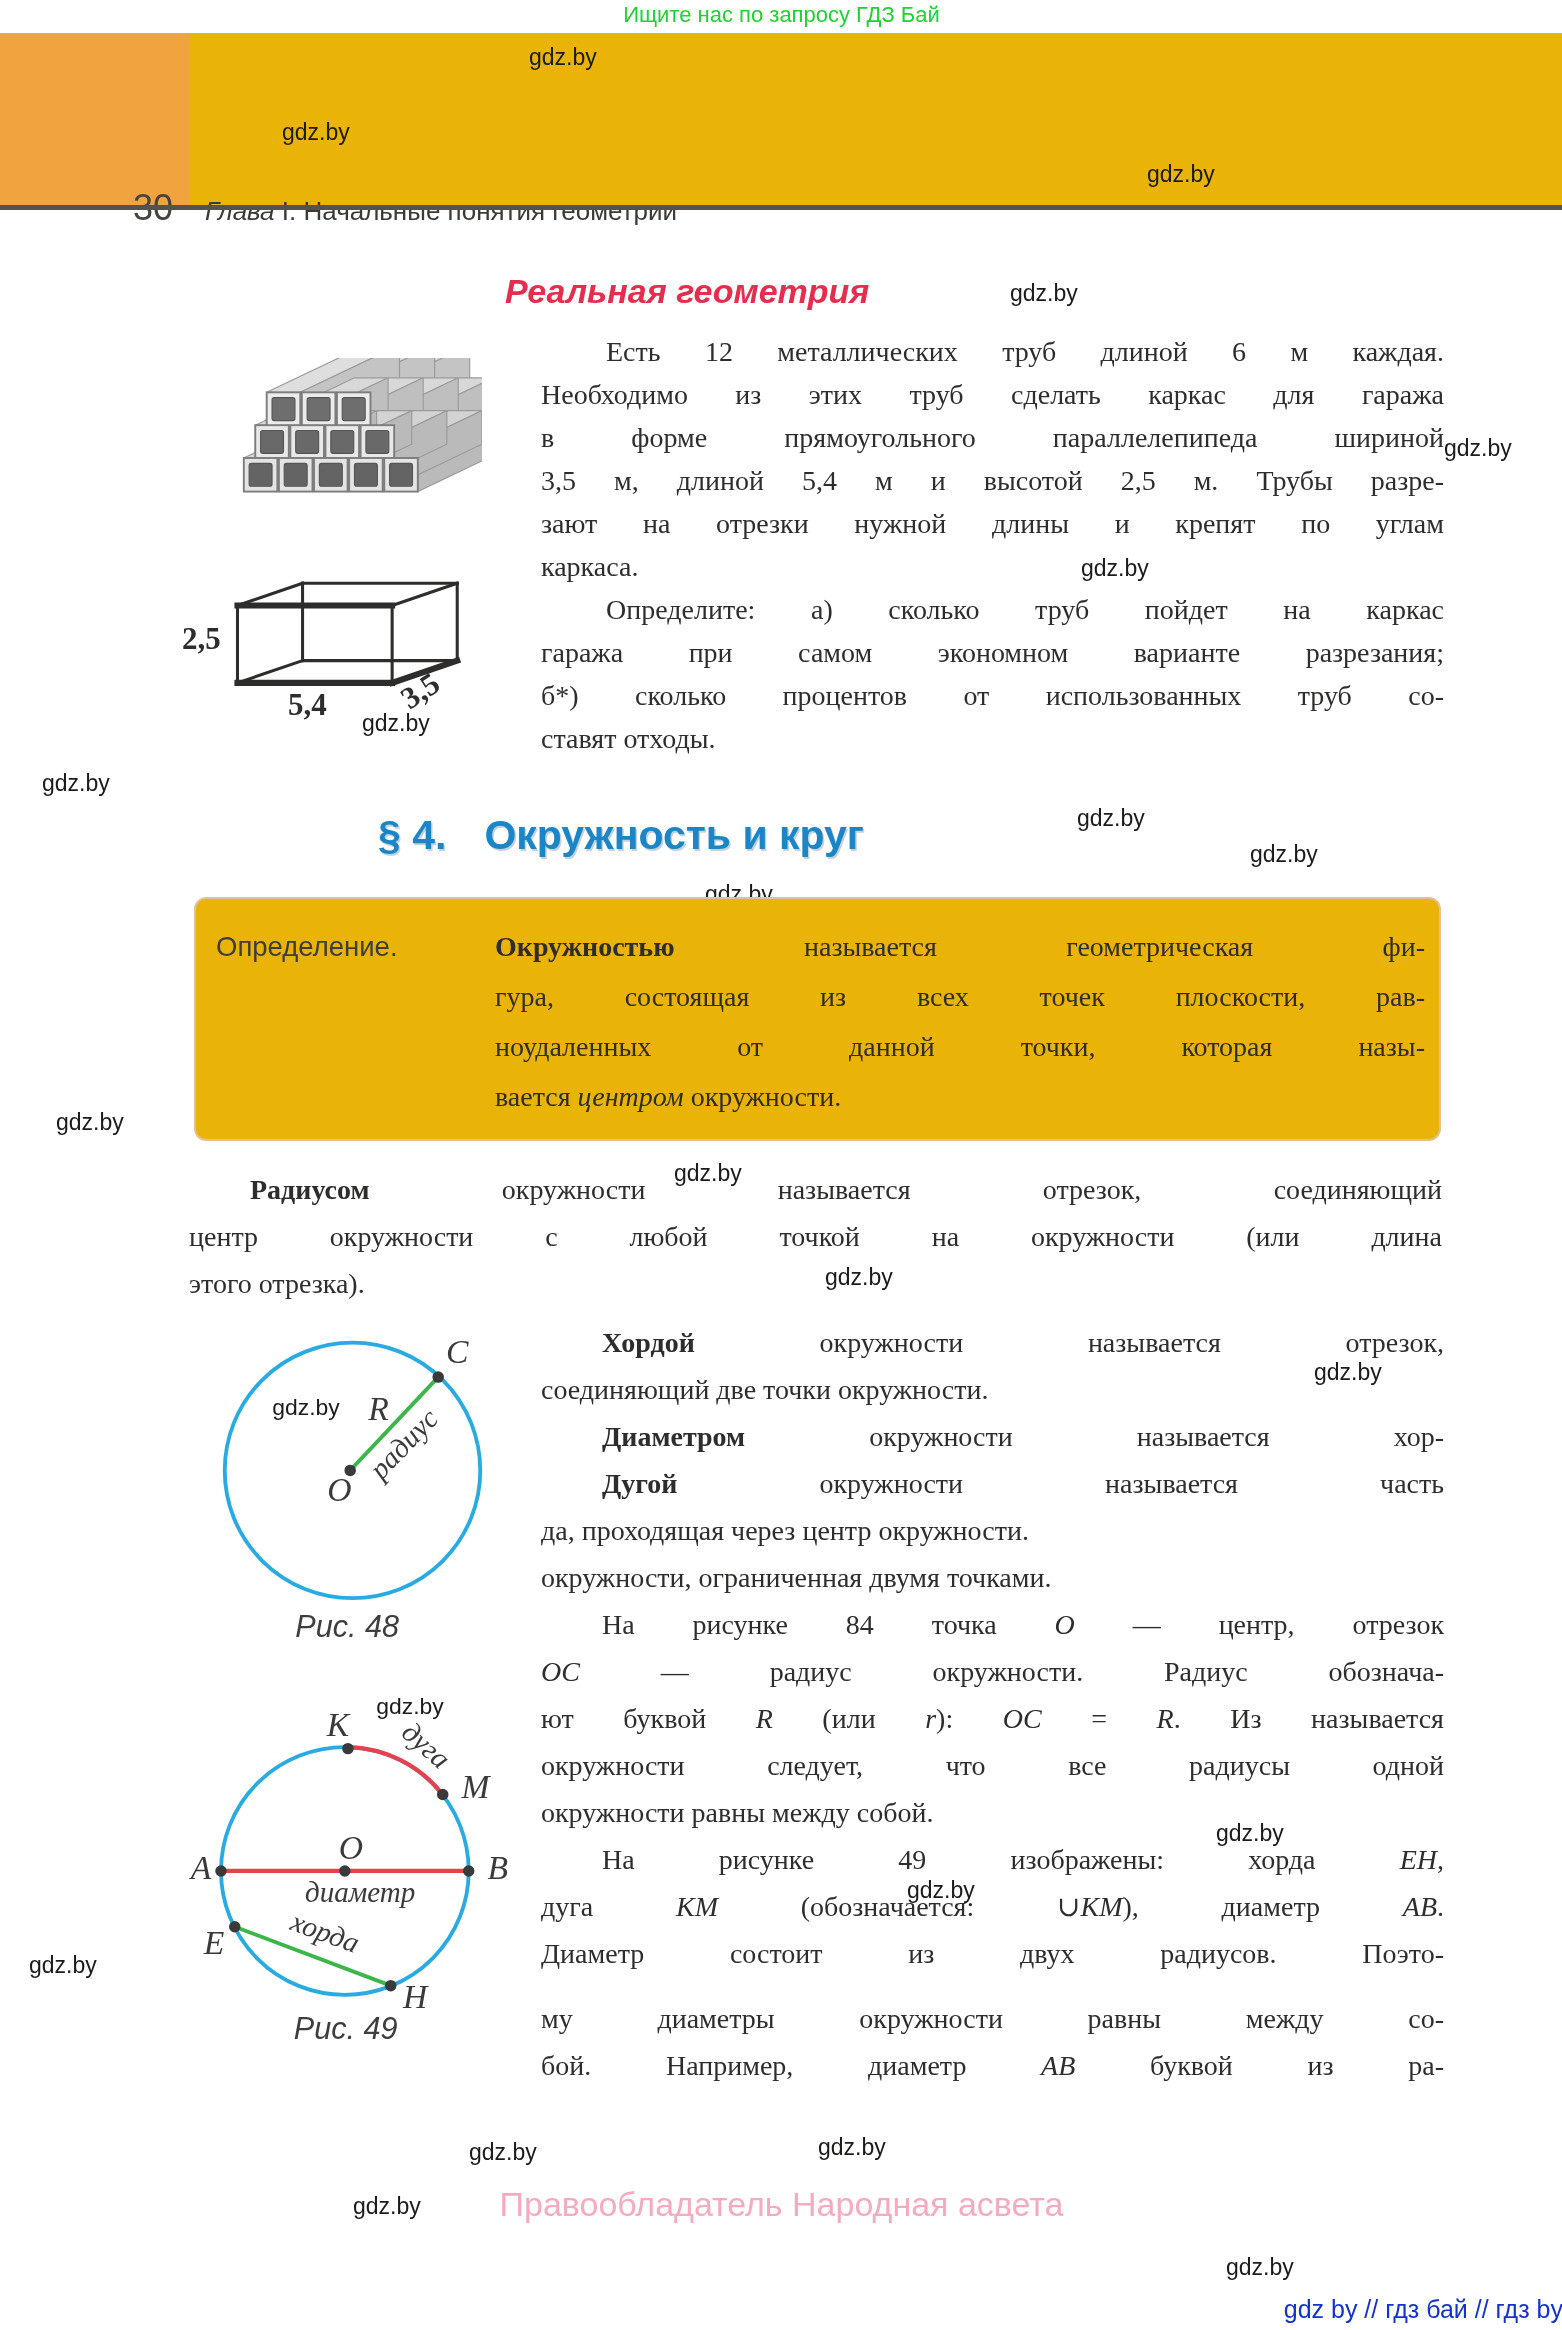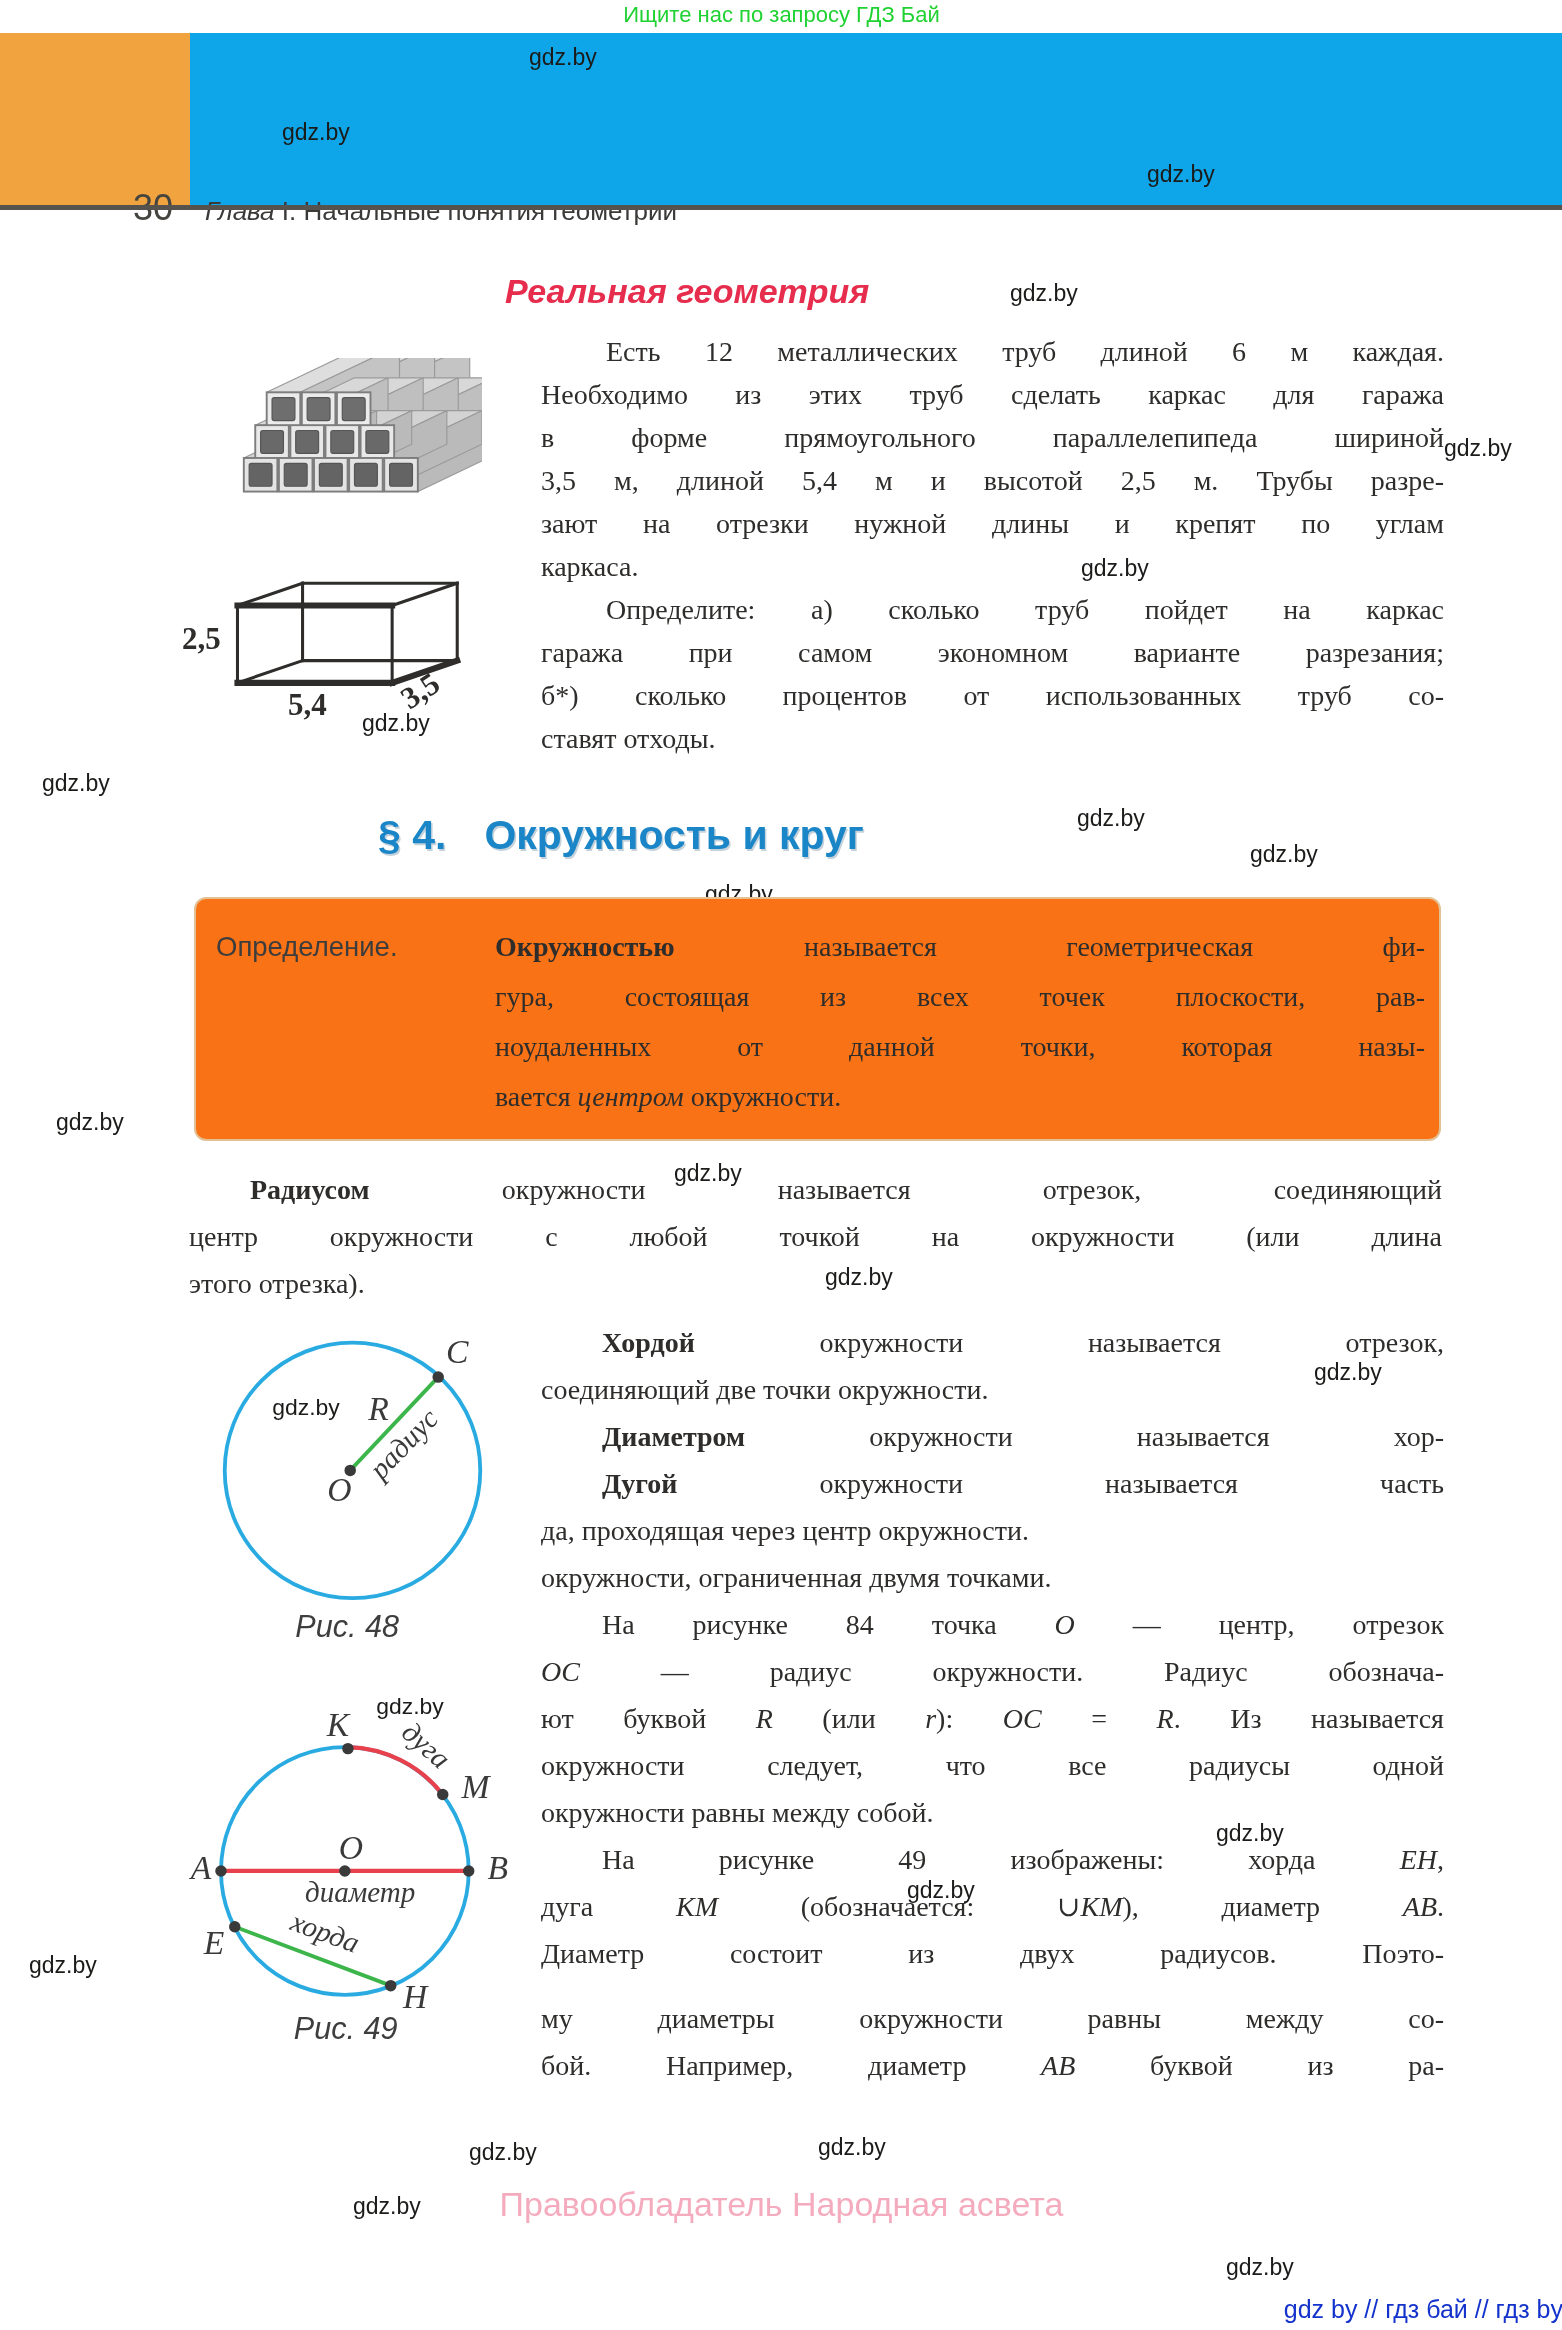--- a/index.html
+++ b/index.html
@@ -3,21 +3,21 @@
 <meta charset="utf-8">
 <style>
   html,body{margin:0;padding:0;background:#ffffff;}
   .page{position:relative;width:1563px;height:2330px;background:#ffffff;overflow:hidden;
         font-family:"Liberation Serif","DejaVu Serif",serif;color:#2e2d2b;}
   .abs{position:absolute;}
   
   .top-banner{top:1.5px;left:0;width:100%;text-align:center;font-size:22px;color:#1fd232;
               font-family:"Liberation Sans","DejaVu Sans",sans-serif;}
   
-  .header{top:33px;left:0;width:100%;height:172px;background:#0ea5e9;}
+  .header{top:33px;left:0;width:100%;height:172px;background:#eab308;}
   .header-left{position:absolute;left:0;top:0;width:190px;height:100%;background:#f1a340;}
   .page-num{position:absolute;left:0;top:154px;width:173px;text-align:right;font-size:36px;color:#45443f;
             font-family:"Liberation Sans","DejaVu Sans",sans-serif;}
   .chapter{position:absolute;left:205px;top:163px;font-size:26px;color:#3b3a38;
            font-family:"Liberation Sans","DejaVu Sans",sans-serif;}
   .header-rule{top:205px;left:0;width:100%;height:4.6px;background:#56534e;}
   
   .wm{position:absolute;font-family:"Liberation Sans","DejaVu Sans",sans-serif;
       font-size:23px;color:#1b1b19;white-space:nowrap;}
   
@@ -28,21 +28,21 @@
   
   .tcol{line-height:43px;font-size:28px;}
   .tl{width:100%;}
   .jl{text-align:justify;text-align-last:justify;}
   .ll{text-align:left;}
   .ind{padding-left:65px;box-sizing:border-box;}
   .col-right{line-height:47px;}
   .col-right .ind{padding-left:61px;}
   .gap-top{margin-top:17.6px;}
   
-  .defbox{top:897px;left:194px;width:1247px;height:244px;background:#f97316;
+  .defbox{top:897px;left:194px;width:1247px;height:244px;background:#eab308;
           border:2.3px solid #e3c194;border-radius:12.2px;box-sizing:border-box;}
   .def-label{position:absolute;left:20px;top:23px;line-height:50px;font-size:27.5px;color:#3d3d3d;
              font-family:"Liberation Sans","DejaVu Sans",sans-serif;}
   .def-lines{position:absolute;left:299px;top:23px;width:930px;line-height:50px;font-size:28px;}
   
   .dimlbl{font-size:31px;font-weight:bold;white-space:nowrap;color:#2e2d2b;}
   
   .publisher{top:2185px;left:0;width:100%;text-align:center;font-size:34px;color:#f5abbe;
              font-family:"Liberation Sans","DejaVu Sans",sans-serif;}
   .links{top:2295px;left:0;width:100%;text-align:right;font-size:25px;color:#1433cd;

